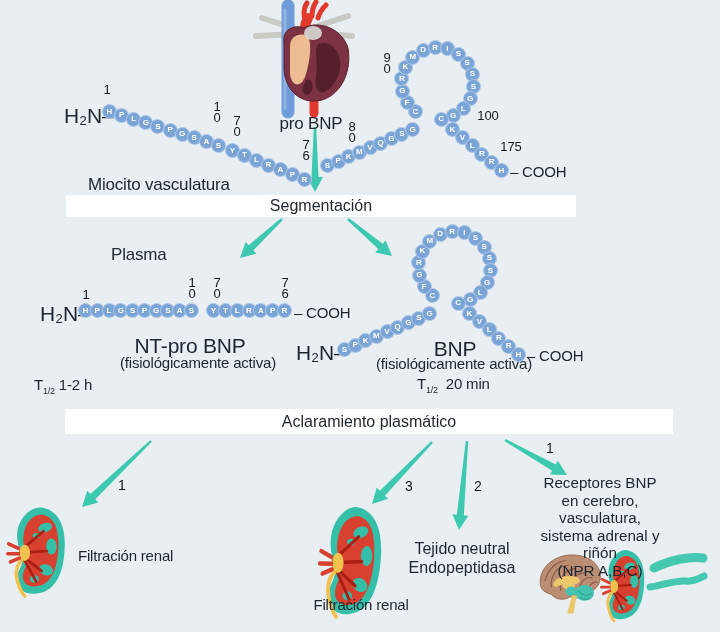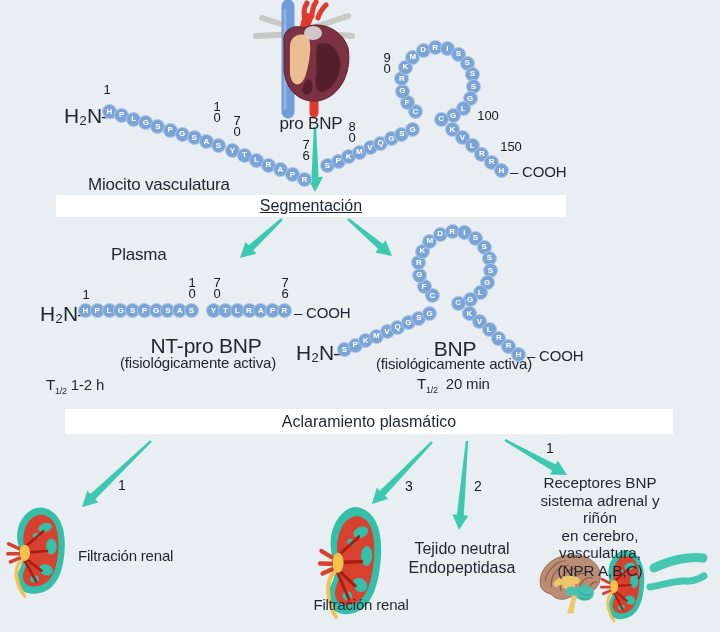--- a/index.html
+++ b/index.html
@@ -81,60 +81,60 @@
         <path d="M313.8,127 L311.5,177 L307,177 L315,192 L323,177 L318.5,177 L316.2,127 Z" fill="#3cc9b0"></path>
         <path d="M281.18345868075926,218.12064781004844 L248.61032352660902,245.2284562887988 L245.54829357945627,241.93088557648045 L240,258 L256.4355111693327,253.65558144250124 L253.37348122217998,250.35801073018288 L282.81654131924074,219.87935218995156 Z" fill="#3cc9b0"></path>
         <path d="M347.2276800769499,219.9184345030866 L378.2669689358549,249.02476826254315 L375.3707692244171,252.46889764911785 L392,256 L385.66836819841825,240.22310427463 L382.77216848698043,243.6672336612047 L348.7723199230501,218.0815654969134 Z" fill="#3cc9b0"></path>
         <path d="M150.17053282483917,440.13282977142273 L90.42034859632972,494.10241381047257 L87.30984668947657,490.8505254533079 L82,507 L98.36940902495441,502.4127951676711 L95.25890711810126,499.16090681050645 L151.82946717516083,441.86717022857727 Z" fill="#3cc9b0"></path>
         <path d="M431.1376774298801,441.16549428698073 L379.91621391655775,490.78699287719496 L376.6825042786081,487.6575964533727 L372,504 L388.18013854687354,498.78433929362956 L384.9464289089239,495.6549428698073 L432.8623225701199,442.83450571301927 Z" fill="#3cc9b0"></path>
         <path d="M465.80481869181955,440.89256797229837 L456.8569548640772,514.7468902336147 L452.3750249584005,514.3440201297337 L459,530 L468.3107757341398,515.7764471657551 L463.8288458284631,515.3735770618741 L468.19518130818045,441.10743202770163 Z" fill="#3cc9b0"></path>
         <path d="M504.4100867583541,441.0449891709156 L552.2170550754214,470.6739695612635 L550.0048804192493,474.59267895219693 L567,475 L557.8703903078613,460.6594900066558 L555.6582156516891,464.57819939758923 L505.5899132416459,438.9550108290844 Z" fill="#3cc9b0"></path>
       </g>
   </svg>
 
-  <div class="bar" style="left:56px;top:195px;width:510px;height:22px;text-decoration:underline;">
+  <div class="bar" style="left:66px;top:195px;width:510px;height:22px;">
     <span>Segmentación</span>
   </div>
   <div class="bar" style="left:52px;top:409px;width:608px;height:25px;margin-left:13px;">
     <span>Aclaramiento plasmático</span>
   </div>
 
   <div class="txt f16" style="left:64px;top:104px;">H₂N–</div>
   <div class="txt f15" style="left:510px;top:163px;">– COOH</div>
   <div class="txt f17 ctr" style="left:311px;top:114px;">pro BNP</div>
   <div class="txt f17" style="left:88px;top:175px;">Miocito vasculatura</div>
 
   <div class="txt f17" style="left:111px;top:245px;">Plasma</div>
   <div class="txt f16" style="left:40px;top:302px;">H₂N–</div>
   <div class="txt f15" style="left:294px;top:304px;">– COOH</div>
-  <div class="txt f16 ctr" style="left:190px;top:334px;margin-left:16px;">NT-pro BNP</div>
+  <div class="txt f16 ctr" style="left:190px;top:334px;">NT-pro BNP</div>
   <div class="txt f15 ctr" style="left:198px;top:354px;">(fisiológicamente activa)</div>
-  <div class="txt f15" style="left:46px;top:376px;"><span>T</span><sub class="hl">1/2</sub> <span>1-2 h</span></div>
+  <div class="txt f15" style="left:34px;top:376px;"><span>T</span><sub class="hl">1/2</sub> <span>1-2 h</span></div>
 
   <div class="txt f16" style="left:296px;top:341px;">H₂N–</div>
   <div class="txt f15" style="left:527px;top:347px;">– COOH</div>
   <div class="txt f16 ctr" style="left:455px;top:337px;">BNP</div>
   <div class="txt f15 ctr" style="left:454px;top:355px;">(fisiológicamente activa)</div>
   <div class="txt f15" style="left:417px;top:375px;"><span>T</span><sub class="hl">1/2</sub>&nbsp; <span>20 min</span></div>
 
   <div class="numlab" style="left:118px;top:477px;">1</div>
   <div class="numlab" style="left:405px;top:478px;">3</div>
   <div class="numlab" style="left:474px;top:478px;">2</div>
   <div class="numlab" style="left:546px;top:440px;">1</div>
 
   <div class="txt f15" style="left:78px;top:547px;">Filtración renal</div>
   <div class="txt f15 ctr" style="left:361px;top:596px;">Filtración renal</div>
   <div class="block" style="left:462px;top:539px;font-size:16px;line-height:19px;">
     <div>Tejido neutral</div>
     <div>Endopeptidasa</div>
   </div>
   <div class="block" style="left:600px;top:474px;font-size:15.2px;line-height:17.5px;text-align:center;">
     <div>Receptores BNP</div>
+    <div>en cerebro, vasculatura,</div>
     <div>sistema adrenal y riñón</div>
-    <div>en cerebro, vasculatura,</div>
     <div>(NPR A,B,C)</div>
   </div>
 
 <div class="bead" style="left: 102px; top: 104px;">H</div>
     <div class="bead" style="left: 114.111px; top: 107.778px;">P</div>
     <div class="bead" style="left: 126.222px; top: 111.556px;">L</div>
     <div class="bead" style="left: 138.333px; top: 115.333px;">G</div>
     <div class="bead" style="left: 150.444px; top: 119.111px;">S</div>
     <div class="bead" style="left: 162.556px; top: 122.889px;">P</div>
     <div class="bead" style="left: 174.667px; top: 126.667px;">G</div>
@@ -234,21 +234,21 @@
 0</div>
     <div class="poslab" style="left: 237px; top: 115px;">7
 0</div>
     <div class="poslab" style="left: 306px; top: 139px;">7
 6</div>
     <div class="poslab" style="left: 352px; top: 121px;">8
 0</div>
     <div class="poslab" style="left: 387px; top: 52px;">9
 0</div>
     <div class="poslab" style="left: 488px; top: 110px;">100</div>
-    <div class="poslab" style="left: 511px; top: 141px;">150</div>
+    <div class="poslab" style="left: 511px; top: 141px;">175</div>
     <div class="poslab" style="left: 86px; top: 289px;">1</div>
     <div class="poslab" style="left: 192px; top: 277px;">1
 0</div>
     <div class="poslab" style="left: 217px; top: 277px;">7
 0</div>
     <div class="poslab" style="left: 285px; top: 277px;">7
 6</div>
   </div>
 
 </body></html>

